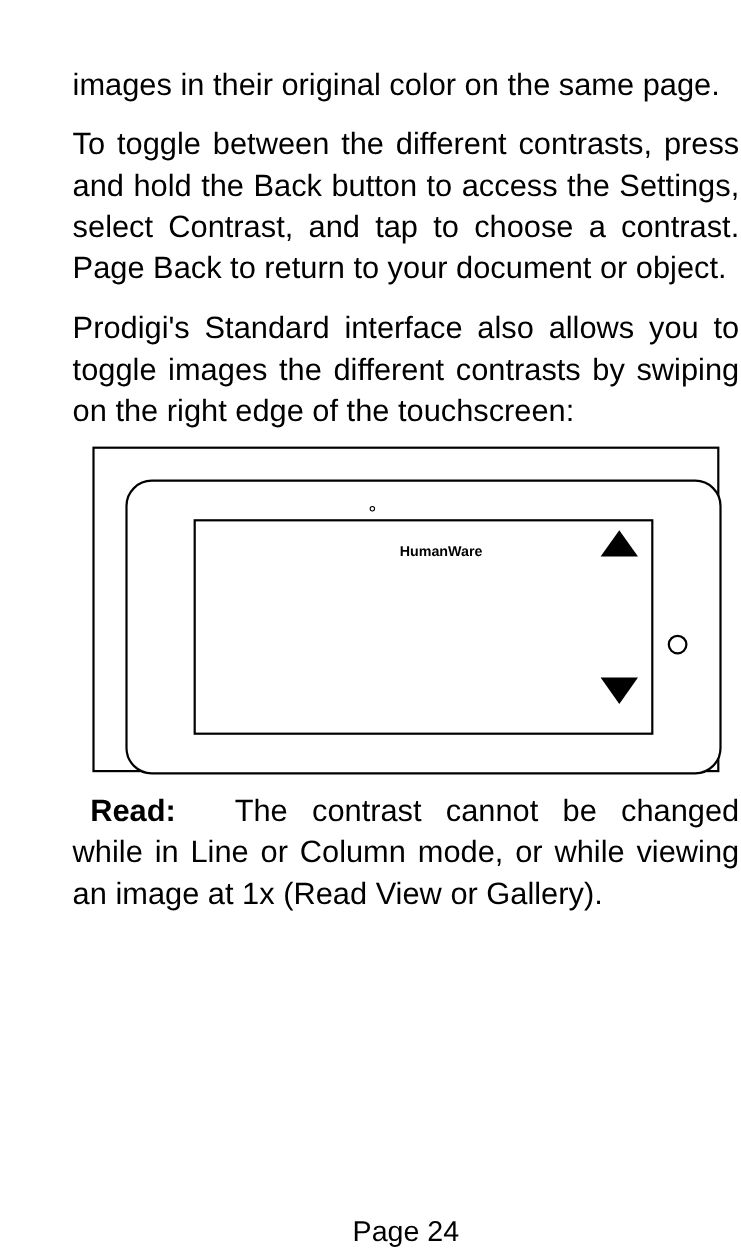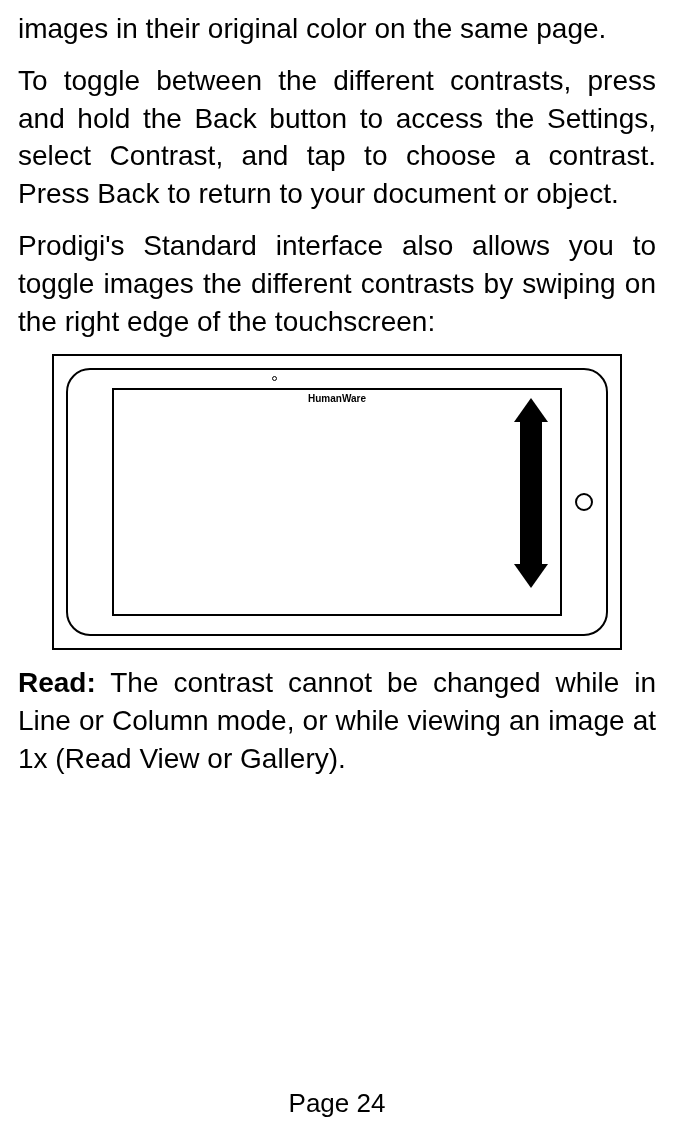--- a/index.html
+++ b/index.html
@@ -1,16 +1,16 @@
 <!DOCTYPE html>
 <html><head>
   <meta charset="utf-8">
   <style>
     * {
-      margin: 0;
+      margin: 16px;
       padding: 0;
       box-sizing: border-box;
     }
     body {
       width: 674px;
       height: 1139px;
       background: #ffffff;
       font-family: Arial, Helvetica, sans-serif;
       color: #000000;
       padding: 10px 18px 0 18px;
@@ -67,21 +67,21 @@
       right: 13px;
       top: 50%;
       transform: translateY(-50%);
       background: #fff;
     }
     .device-brand {
       position: absolute;
       top: 2px;
       left: 50%;
       transform: translateX(-50%);
-      font-size: 10px;
+      font-size: 13px;
       font-weight: bold;
       color: #000;
       white-space: nowrap;
     }
     .swipe-arrow {
       position: absolute;
       right: 72px;
       top: 42px;
       width: 34px;
       height: 190px;
@@ -124,21 +124,21 @@
       right: 0;
       text-align: center;
       font-size: 26px;
     }
   </style>
 </head>
 <body>
 
 <p class="paragraph">images in their original color on the same page.</p>
 
-<p class="paragraph">To toggle between the different contrasts, press and hold the Back button to access the Settings, select Contrast, and tap to choose a contrast. Press Back to return to your document or object.</p>
+<p class="paragraph">To toggle between the different contrasts, press and hold the Back button to access the Settings, select Contrast, and tap to choose a contrast. Page Back to return to your document or object.</p>
 
 <p class="paragraph">Prodigi's Standard interface also allows you to toggle images the different contrasts by swiping on the right edge of the touchscreen:</p>
 
 <div class="device-frame-outer">
   <div class="device-frame-inner">
     <div class="device-camera"></div>
     <div class="device-screen">
       <div class="device-brand">HumanWare</div>
     </div>
     <div class="device-home"></div>

